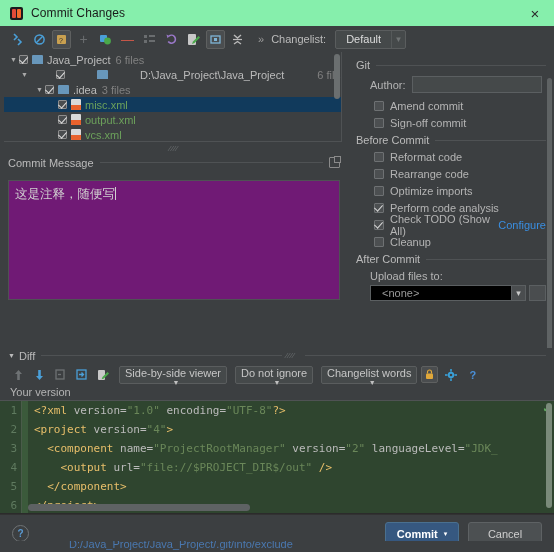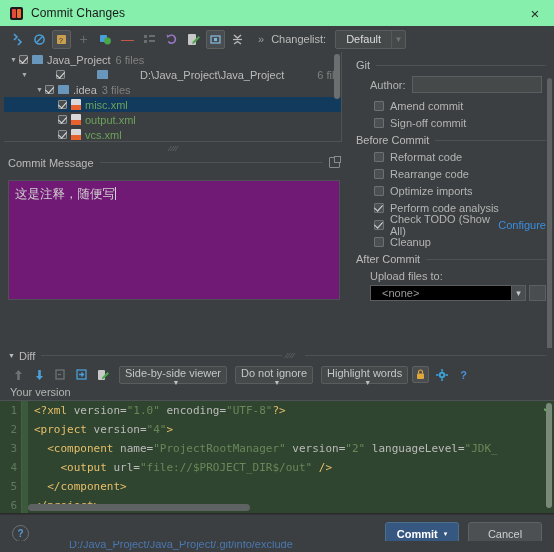--- a/index.html
+++ b/index.html
@@ -399,21 +399,21 @@
       </div>
     <div class="dcombo">
       <span>Side-by-side viewer</span>
       <span class="ar">▼</span>
     </div>
     <div class="dcombo">
       <span>Do not ignore</span>
       <span class="ar">▼</span>
     </div>
     <div class="dcombo">
-      <span>Highlight words</span>
+      <span>Changelist words</span>
       <span class="ar">▼</span>
     </div>
     <div class="ibtn framed">
         <svg width="11" height="11" viewBox="0 0 11 11">
           <rect x="2" y="4.5" width="7" height="5.5" fill="#e0a83a" rx="1"></rect>
           <path d="M3.5 4.5 V3 A2 2 0 0 1 7.5 3 V4.5" stroke="#e0a83a" stroke-width="1.2" fill="none"></path>
         </svg>
       </div>
     <div class="ibtn">
         <svg width="12" height="12" viewBox="0 0 12 12">

